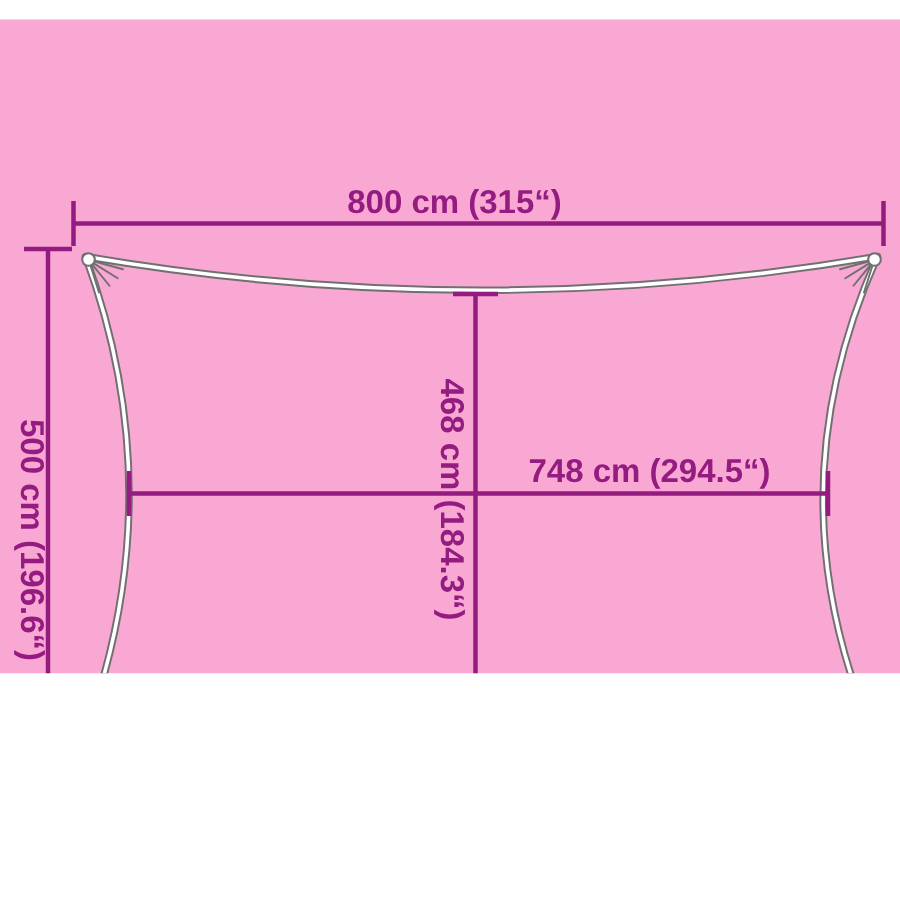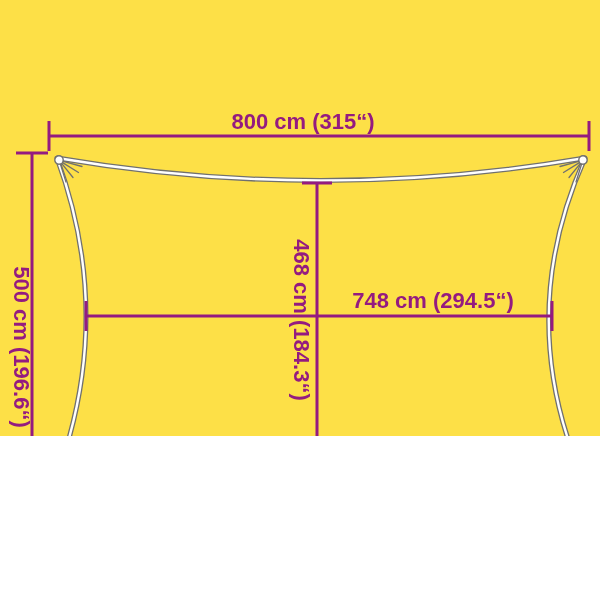--- a/index.html
+++ b/index.html
@@ -5,22 +5,23 @@
   html, body {
     margin: 0;
     padding: 0;
     background: #ffffff;
     font-family: "Liberation Sans", sans-serif;
   }
   .stage {
     position: relative;
     width: 600px;
     height: 436px;
-    background: #fde047;
+    background: #f9a8d4;
     overflow: hidden;
+    margin-top: 13px;
   }
   svg { display: block; }
   .dim-line line { stroke-width: 3; stroke-linecap: butt; }
   .dim-label text {
     font-family: "Liberation Sans", sans-serif;
     font-size: 22px;
     font-weight: bold;
   }
   .sail-outline { fill: none; stroke-width: 5; stroke-linejoin: round; }
   .sail-gap { fill: none; stroke-width: 2.4; stroke-linejoin: round; }

